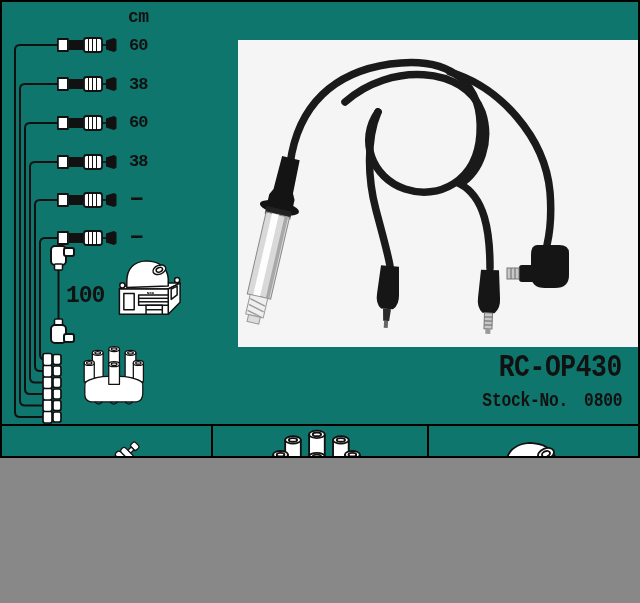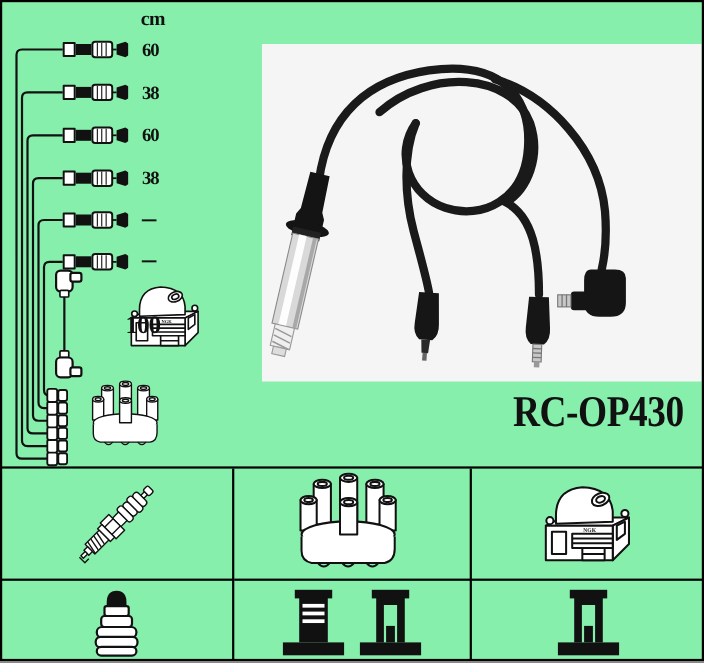--- a/index.html
+++ b/index.html
@@ -1,27 +1,27 @@
 <!DOCTYPE html>
 <html><head>
 <meta charset="utf-8">
 <style>
   html,body{margin:0;padding:0;background:#888;}
   .page{
-    position:relative;width:640px;height:601px;background:#86efac;
-    font-family:Liberation Serif, serif;color:#111;overflow:hidden;
+    position:relative;width:640px;height:458px;background:#0f766e;
+    font-family:Liberation Mono, monospace;color:#111;overflow:hidden;
   }
   .frame{position:absolute;inset:0;border:2px solid #000;pointer-events:none;z-index:60;}
   .abs{position:absolute;}
   .unit-header{left:128px;top:7px;font-size:18px;font-weight:bold;letter-spacing:-0.5px;}
   .len{left:129px;width:52px;font-size:17px;font-weight:bold;letter-spacing:-1px;line-height:24px;}
   .len.r0{top:34px}.len.r1{top:73px}.len.r2{top:111px}.len.r3{top:150px}
   .len.r4{top:186px;font-size:26px}.len.r5{top:224px;font-size:26px}
-  .coil-len{left:66px;top:283px;font-size:23px;font-weight:bold;letter-spacing:-1px;margin-left:48px;}
-  .part-no{right:18px;top:350px;font-size:40px;font-weight:bold;white-space:nowrap;}
+  .coil-len{left:66px;top:283px;font-size:23px;font-weight:bold;letter-spacing:-1px;}
+  .part-no{right:18px;top:350px;font-size:31px;font-weight:bold;white-space:nowrap;}
   .part-no span{display:inline-block;transform:scaleX(0.85);transform-origin:100% 50%;letter-spacing:-0.5px;}
   .stock-no{right:18px;top:389px;font-size:21px;font-weight:bold;white-space:nowrap;}
   .stock-no span{display:inline-block;transform:scaleX(0.88);transform-origin:100% 50%;letter-spacing:-0.3px;}
   .photo{left:238px;top:40px;width:400px;height:307px;}
   .schem{left:0;top:0;width:240px;height:432px;}
   .grid{
     position:absolute;left:0;top:424px;width:640px;height:179px;
     border-top:2px solid #000;box-sizing:border-box;
     display:grid;grid-template-columns:213px 216px 1fr;grid-template-rows:102px 1fr;
   }
@@ -245,20 +245,23 @@
       <path d="M-10,0 Q-16,0 -16,10 L-16,30 Q-16,43 -2,43 L8,43 Q22,43 22,30 L22,8 Q22,0 12,0 Z" fill="#151515"></path>
       <rect x="-28" y="20" width="16" height="17" rx="3" fill="#151515"></rect>
       <rect x="-40" y="23" width="12" height="11" fill="#c8c8c8" stroke="#777" stroke-width="1"></rect>
       <path d="M-36,23 L-36,34 M-32,23 L-32,34" stroke="#777" stroke-width="1.2"></path>
     </g>
   </svg>
 
   <div class="abs part-no">
     <span>RC-OP430</span>
   </div>
+  <div class="abs stock-no">
+    <span><span>Stock-No.</span>&nbsp;<span>0800</span></span>
+  </div>
 
   <div class="grid">
     <div class="cell br bb">
       <svg width="130" height="98" viewBox="0 0 130 98">
         <g transform="translate(64,49) rotate(45) scale(0.78) translate(-18,-59)">
           <use href="#sym-plug"></use>
         </g>
       </svg>
     </div>
     <div class="cell br bb">

